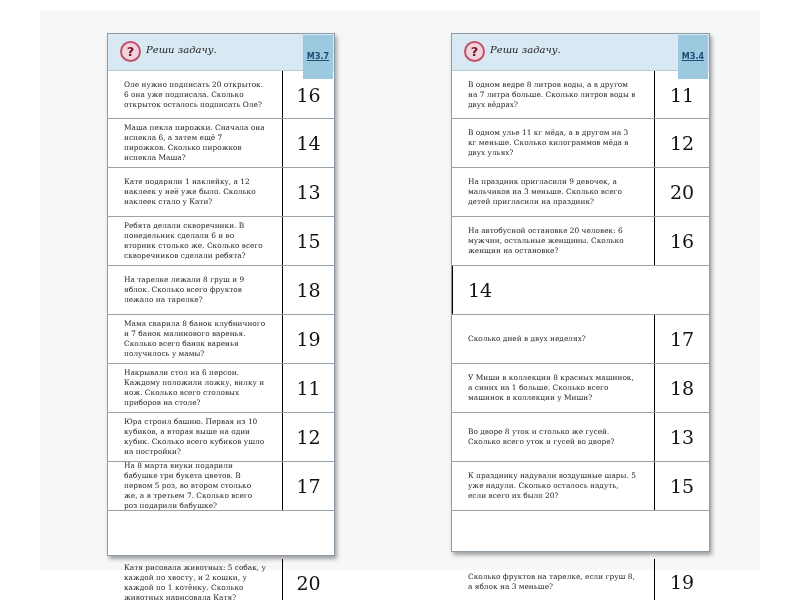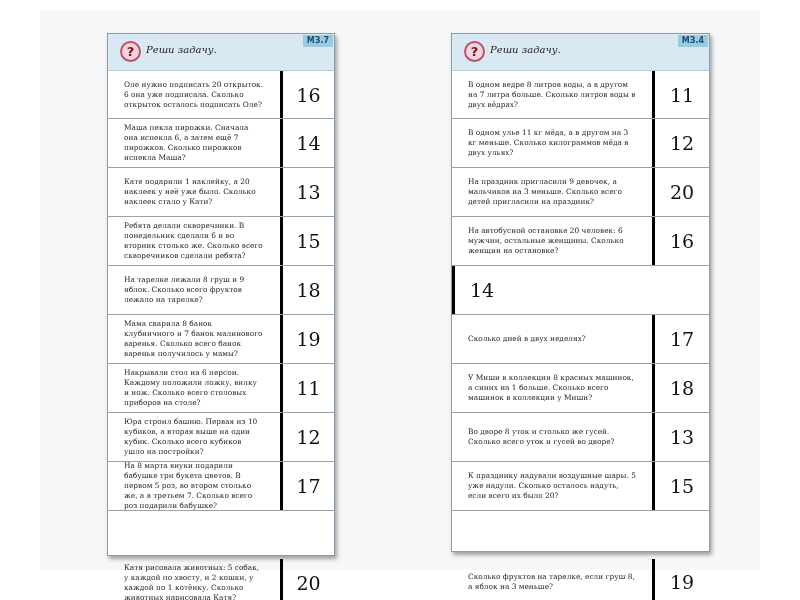--- a/index.html
+++ b/index.html
@@ -4,26 +4,26 @@
 <style>
   html,body{margin:0;padding:0;background:#ffffff;}
   body{width:800px;height:600px;position:relative;overflow:hidden;font-family:"DejaVu Serif",serif;}
   .bg{position:absolute;left:40px;top:10px;width:720px;height:560px;background:#f6f7f8;}
   .card{position:absolute;top:33px;background:#fff;border:1px solid #8e9aa6;box-shadow:2px 3px 4px rgba(0,0,0,.35);}
   .card.left{left:107px;width:226px;height:521px;}
   .card.right{left:451px;width:257px;height:517px;}
   .header{position:relative;height:36px;background:#d8e9f4;border-bottom:1px solid #b9cad6;}
   .qicon{position:absolute;left:12px;top:7px;width:17px;height:17px;border:2px solid #c2506a;border-radius:50%;background:#f2d4dc;color:#7a1028;font:bold 13px/17px "DejaVu Sans",sans-serif;text-align:center;}
   .htitle{position:absolute;left:38px;top:10px;font-size:10px;color:#222;font-style:italic;}
-  .badge{position:absolute;right:1px;top:1px;background:#9cc8e0;color:#1c4f74;font:bold 8px/12px "DejaVu Sans",sans-serif;padding:0 4px;}
+  .badge{position:absolute;right:1px;top:1px;background:#9cc8e0;color:#1c4f74;font:bold 8px/12px "DejaVu Sans",sans-serif;padding:16px 4px;text-decoration:underline;}
   .rows{position:absolute;left:0;right:0;}
   .row{display:flex;border-bottom:1px solid #9aa3ab;}
   .row:last-child{border-bottom:none;margin-top:48px;}
   .q{flex:1;padding:4px 16px;font-size:7.4px;line-height:10px;color:#222;display:flex;align-items:center;}
-  .a{width:51px;border-left:3px solid #000000;display:flex;align-items:center;justify-content:center;font-size:19px;color:#111;}
+  .a{width:51px;border-left:1px solid #000000;display:flex;align-items:center;justify-content:center;font-size:19px;color:#111;}
   .right .a{width:54px;}
 </style>
 </head>
 <body>
 
 <div class="bg"></div>
 
 <div class="card left">
   <div class="header">
     <div class="qicon">?</div>
@@ -33,21 +33,21 @@
   <div class="rows" style="top:37px;bottom:0;">
     <div class="row" style="height:47px">
         <div class="q">Оле нужно подписать 20 открыток. 6 она уже подписала. Сколько открыток осталось подписать Оле?</div>
         <div class="a">16</div>
       </div>
     <div class="row" style="height:48px">
         <div class="q">Маша пекла пирожки. Сначала она испекла 6, а затем ещё 7 пирожков. Сколько пирожков испекла Маша?</div>
         <div class="a">14</div>
       </div>
     <div class="row" style="height:48px">
-        <div class="q">Кате подарили 1 наклейку, а 20 наклеек у неё уже было. Сколько наклеек стало у Кати?</div>
+        <div class="q">Кате подарили 1 наклейку, а 12 наклеек у неё уже было. Сколько наклеек стало у Кати?</div>
         <div class="a">13</div>
       </div>
     <div class="row" style="height:48px">
         <div class="q">Ребята делали скворечники. В понедельник сделали 6 и во вторник столько же. Сколько всего скворечников сделали ребята?</div>
         <div class="a">15</div>
       </div>
     <div class="row" style="height:48px">
         <div class="q">На тарелке лежали 8 груш и 9 яблок. Сколько всего фруктов лежало на тарелке?</div>
         <div class="a">18</div>
       </div>

